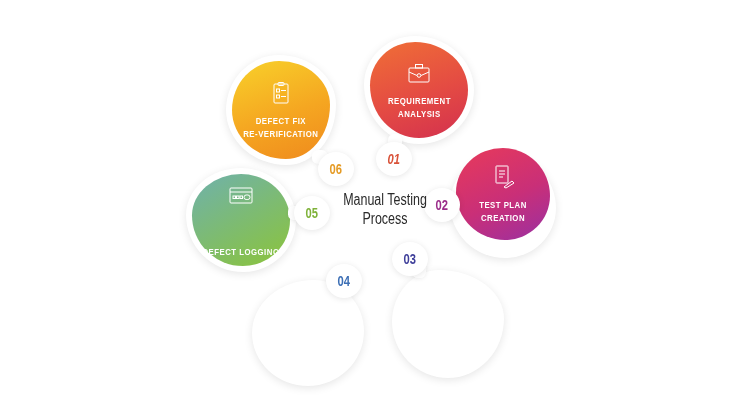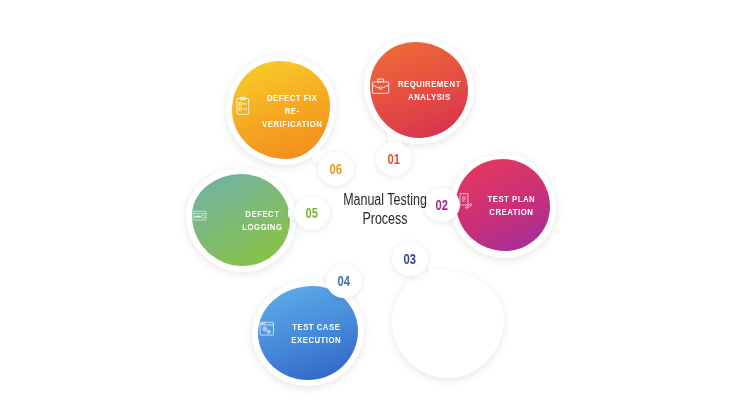--- a/index.html
+++ b/index.html
@@ -4,21 +4,21 @@
 <style>
   html, body { margin: 0; padding: 0; background: #ffffff; }
   body { width: 750px; height: 415px; position: relative; overflow: hidden;
          font-family: "Liberation Sans", "DejaVu Sans", sans-serif; }
   .stage { position: absolute; left: 0; top: 0; width: 750px; height: 415px; }
   .blob-outer {
     position: absolute; background: #ffffff;
     box-shadow: 0 2px 8px rgba(0,0,0,0.10);
   }
   .blob {
-    position: absolute; display: flex; flex-direction: row;
+    position: absolute; display: flex; flex-direction: column;
     align-items: center; justify-content: center; color: #fff;
     text-align: center;
   }
   .blob .label {
     font-family: "Liberation Sans", sans-serif; font-weight: bold;
     font-size: 9.5px; letter-spacing: 0.6px; line-height: 13px;
     transform: scaleX(0.82); white-space: pre-line;
   }
   .blob .icon { width: 26px; height: 26px; margin-bottom: 8px; }
   .num-bubble {
@@ -65,26 +65,26 @@
     <svg class="icon" viewBox="0 0 26 26" fill="none" stroke="#fff" stroke-width="1">
       <rect x="3" y="8" width="20" height="14" rx="1"></rect>
       <rect x="9.5" y="4.5" width="7" height="3.5"></rect>
       <path d="M3 12 L11 15.5 M23 12 L15 15.5"></path>
       <circle cx="13" cy="15.5" r="1.8"></circle>
     </svg>
     <div class="label">REQUIREMENT
 ANALYSIS</div>
   </div>
   <div class="connector" style="left:388px;top:134px;width:14px;height:16px;border-radius:40%;"></div>
-  <div class="num-bubble" style="left:376px;top:142px;">
+  <div class="num-bubble" style="left:376px;top:142px;font-style:italic;">
     <span style="color:#d9533a;">01</span>
   </div>
 
   <div class="blob-outer" style="left:450px;top:154px;width:106px;height:104px;border-radius:50% 50% 48% 52% / 48% 52% 48% 52%;"></div>
-  <div class="blob" style="left:456px;top:159px;width:94px;height:92px;border-radius:50% 50% 48% 52% / 48% 52% 48% 52%;background:linear-gradient(155deg,#e83a5a 0%,#c92f78 55%,#9a30a2 100%);">
+  <div class="blob" style="left:456px;top:148px;width:94px;height:92px;border-radius:50% 50% 48% 52% / 48% 52% 48% 52%;background:linear-gradient(155deg,#e83a5a 0%,#c92f78 55%,#9a30a2 100%);">
     <svg class="icon" viewBox="0 0 26 26" fill="none" stroke="#fff" stroke-width="1">
       <rect x="6" y="2" width="12" height="17" rx="0.5"></rect>
       <line x1="9" y1="7" x2="15" y2="7"></line>
         <line x1="9" y1="10" x2="15" y2="10"></line>
         <line x1="9" y1="13" x2="13" y2="13"></line>
       <path d="M14 23 L22 17 L24 19 L16 24 Z"></path>
     </svg>
     <div class="label">TEST PLAN CREATION</div>
   </div>
   <div class="connector" style="left:438px;top:196px;width:18px;height:14px;border-radius:40%;"></div>
@@ -92,34 +92,20 @@
     <span style="color:#9b2d8a;">02</span>
   </div>
 
   <div class="blob-outer" style="left:392px;top:270px;width:112px;height:108px;border-radius:42% 58% 50% 50% / 48% 45% 55% 52%;"></div>
   <div class="connector" style="left:412px;top:262px;width:14px;height:16px;border-radius:40%;"></div>
   <div class="num-bubble" style="left:392px;top:242px;">
     <span style="color:#3f3f9a;">03</span>
   </div>
 
   <div class="blob-outer" style="left:252px;top:280px;width:112px;height:106px;border-radius:55% 45% 50% 50% / 50% 48% 52% 50%;"></div>
-  <div class="blob" style="left:258px;top:286px;width:100px;height:94px;border-radius:55% 45% 50% 50% / 50% 48% 52% 50%;background:linear-gradient(160deg,#5fb0ea 0%,#4488d8 55%,#2f60c2 100%);">
-    <svg class="icon" viewBox="0 0 26 26" fill="none" stroke="#fff" stroke-width="1">
-      <rect x="3" y="3" width="20" height="19" rx="0.5"></rect>
-      <line x1="3" y1="7" x2="23" y2="7"></line>
-      <circle cx="5.5" cy="5" r="0.6"></circle>
-        <circle cx="7.5" cy="5" r="0.6"></circle>
-        <circle cx="9.5" cy="5" r="0.6"></circle>
-      <circle cx="10" cy="13" r="2.8"></circle>
-        <circle cx="10" cy="13" r="1"></circle>
-      <circle cx="16" cy="17" r="2.3"></circle>
-        <circle cx="16" cy="17" r="0.8"></circle>
-    </svg>
-    <div class="label">TEST CASE EXECUTION</div>
-  </div>
   <div class="connector" style="left:340px;top:272px;width:14px;height:16px;border-radius:40%;"></div>
   <div class="num-bubble" style="left:326px;top:264px;">
     <span style="color:#3d6fb5;">04</span>
   </div>
 
   <div class="blob-outer" style="left:186px;top:168px;width:110px;height:104px;border-radius:50% 50% 48% 52% / 45% 50% 50% 55%;"></div>
   <div class="blob" style="left:192px;top:174px;width:98px;height:92px;border-radius:50% 50% 48% 52% / 45% 50% 50% 55%;background:linear-gradient(150deg,#6fb1ad 0%,#7dbb72 50%,#8cc43a 100%);gap:28px;">
     <svg class="icon" viewBox="0 0 26 26" fill="none" stroke="#fff" stroke-width="1">
       <rect x="2" y="5" width="22" height="15" rx="1"></rect>
       <line x1="2" y1="9" x2="24" y2="9"></line>

